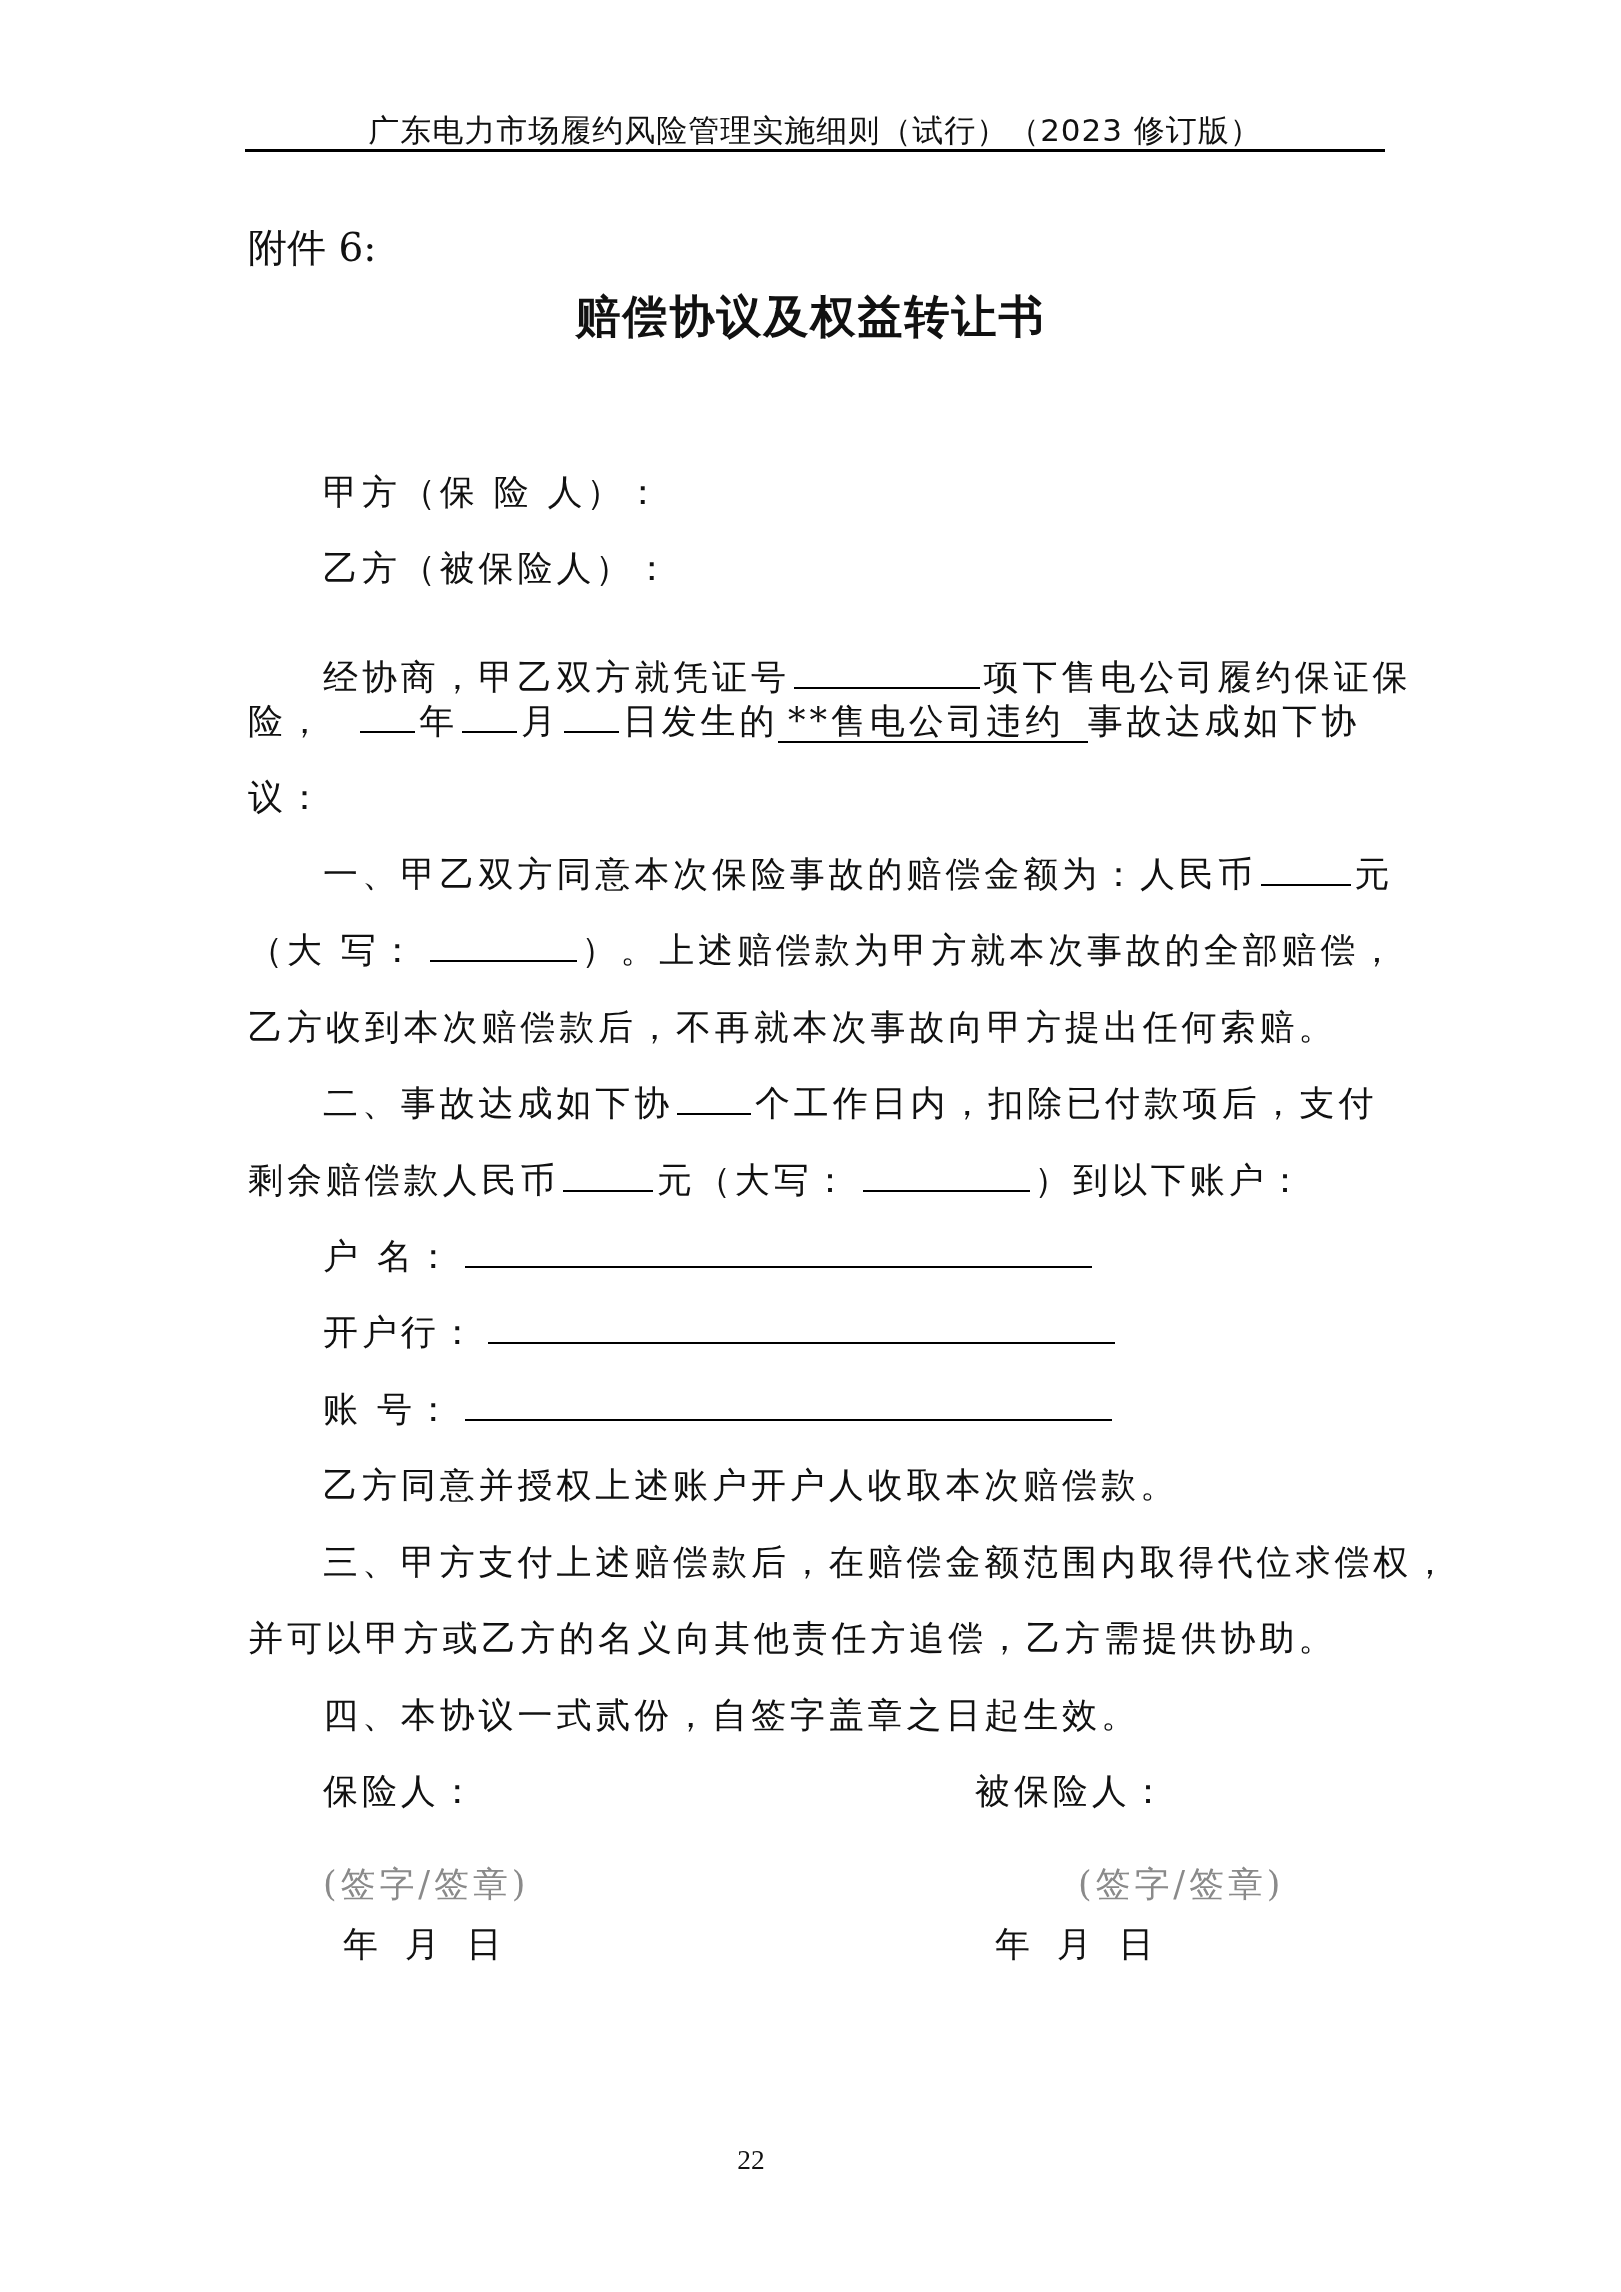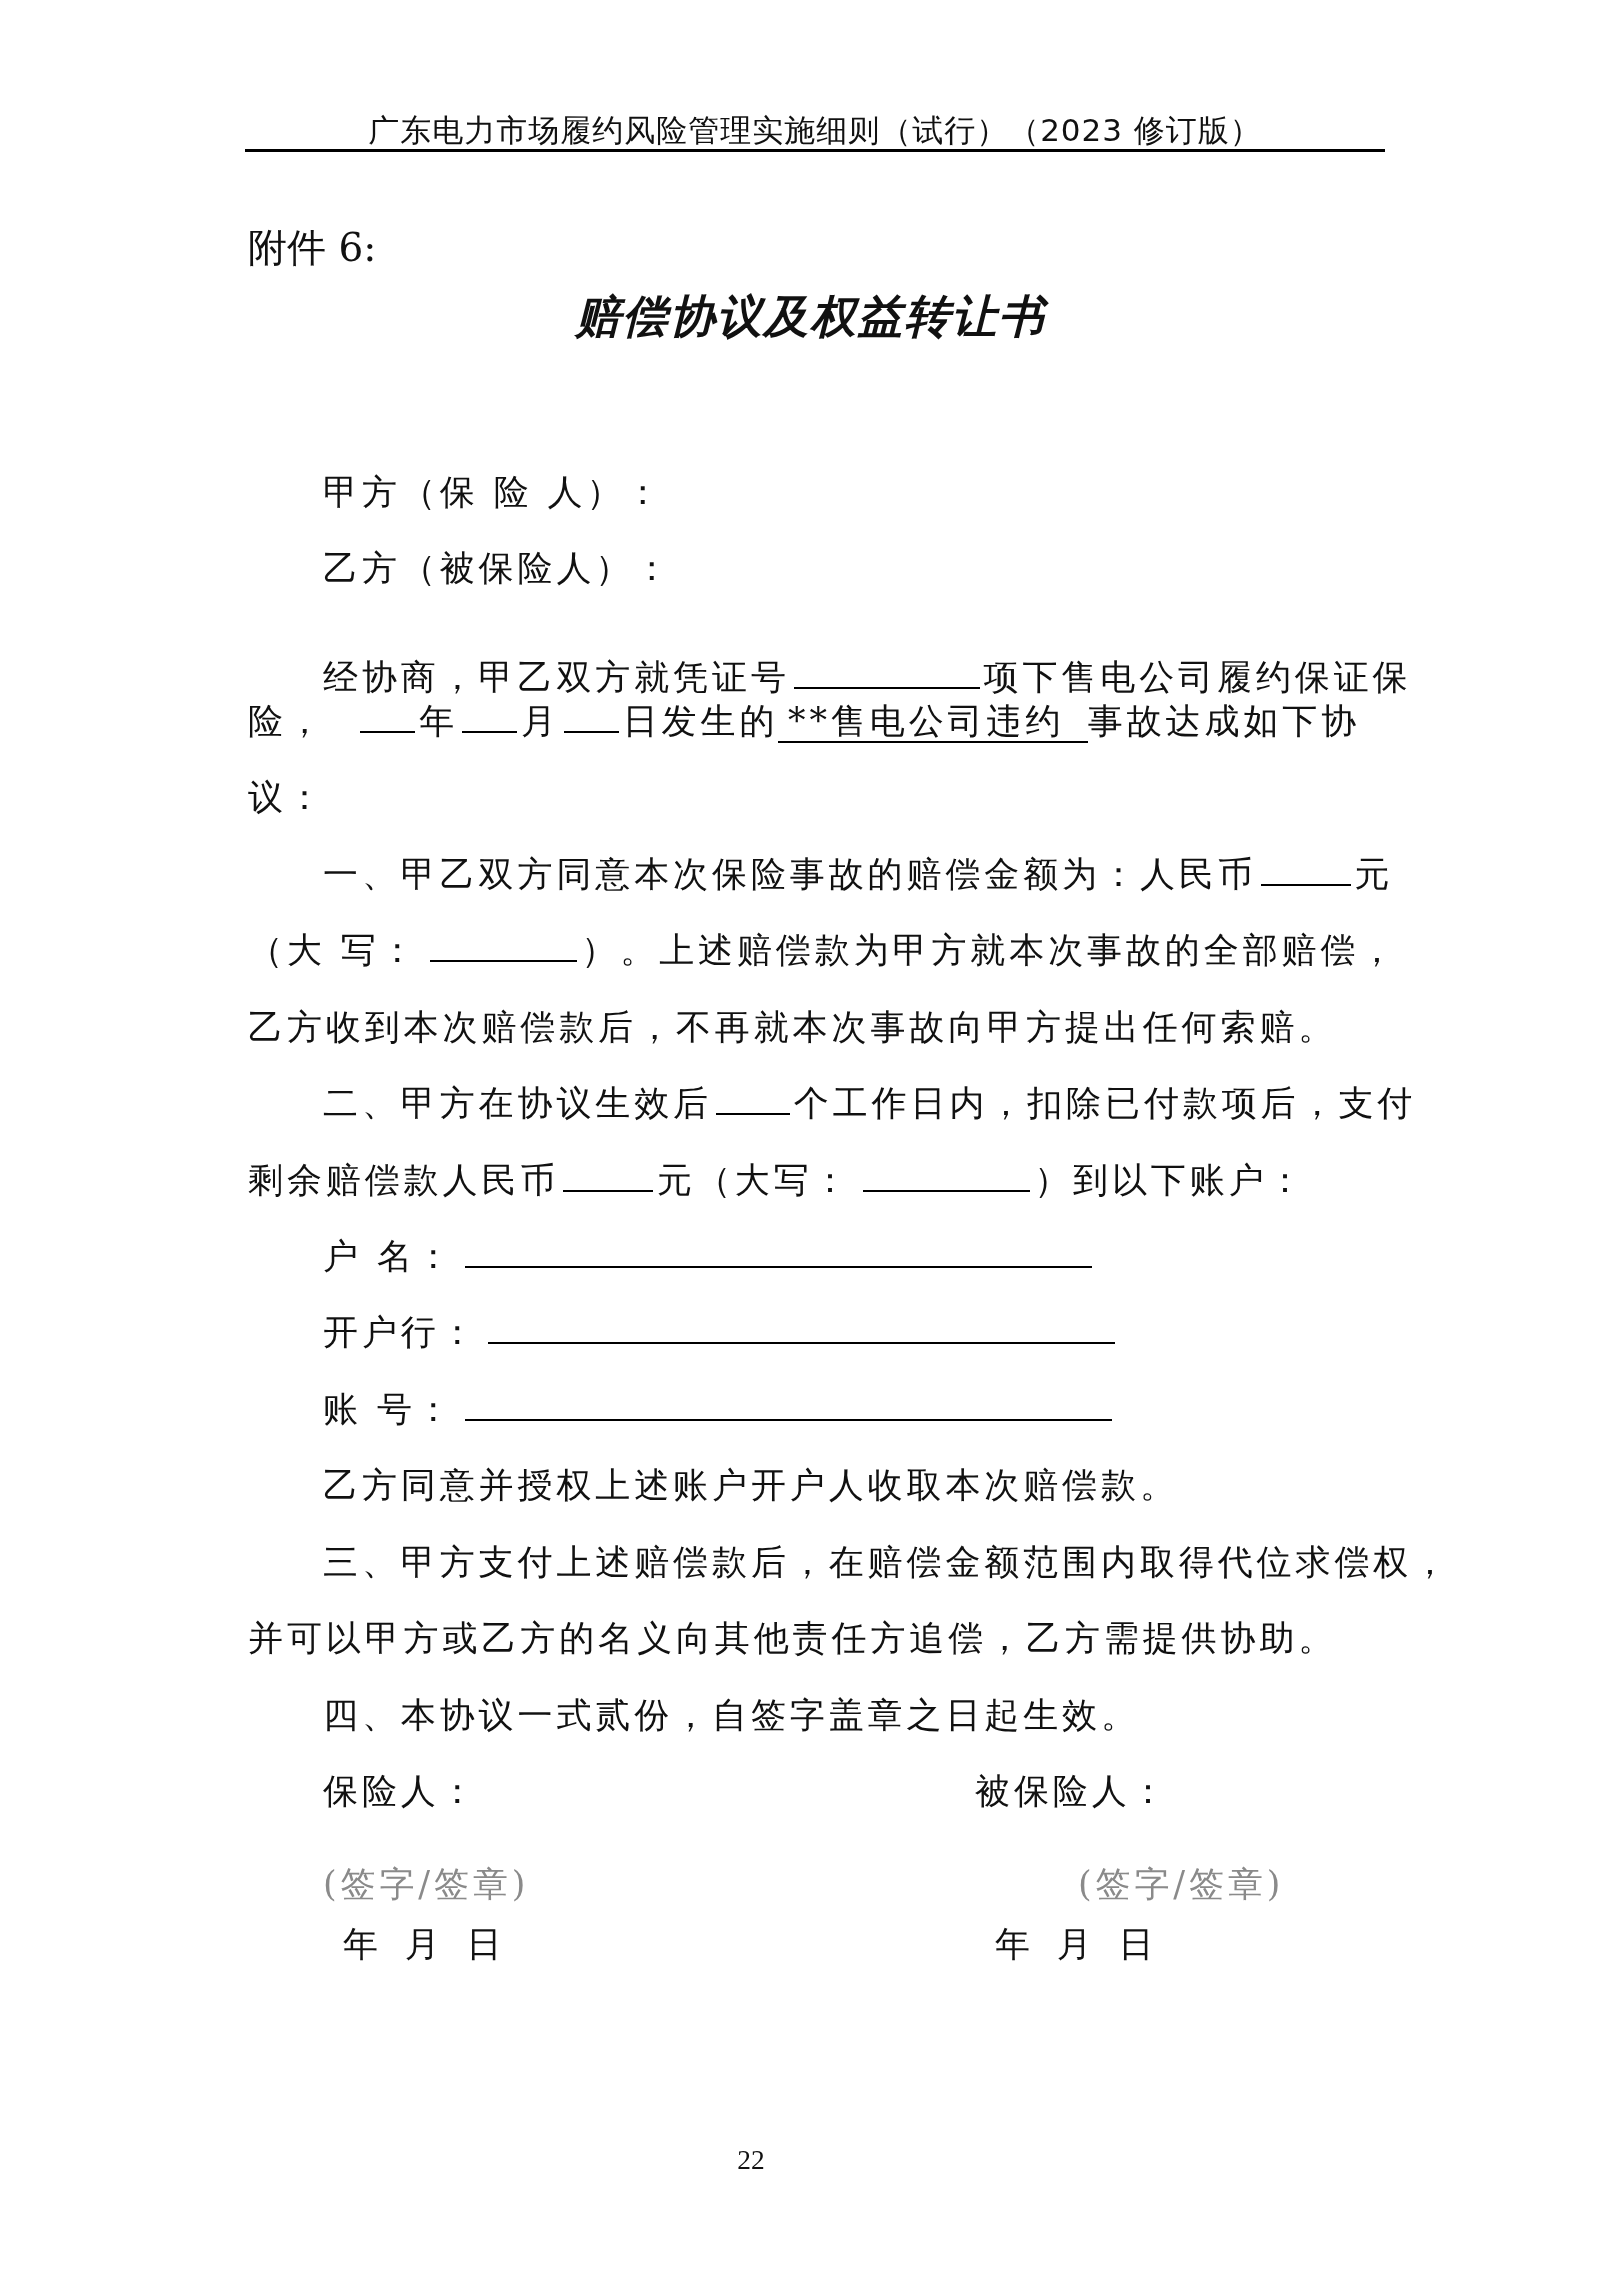--- a/index.html
+++ b/index.html
@@ -17,21 +17,20 @@
     position: absolute; left: 245px; top: 149px; width: 1140px; height: 2.9px;
     background: #000;
   }
   .attach {
     position: absolute; left: 248px; top: 221px; font-size: 39px;
   }
   .title {
     position: absolute; left: 0; top: 287px; width: 1621px; text-align: center;
     font-size: 45px; font-weight: bold; letter-spacing: 2px;
     font-family: "DejaVu Sans", "Liberation Sans", sans-serif;
-    font-style: italic;
   }
   .line {
     position: absolute; font-size: 35px; white-space: nowrap; letter-spacing: 3.9px;
   }
   .indent { left: 323px; }
   .flush { left: 248px; text-align: right; }
   .blank {
     display: inline-block; border-bottom: 2px solid #000; height: 29px; vertical-align: baseline;
     margin: 0 3.9px;
   }
@@ -67,21 +66,21 @@
 
 <div class="line indent" style="top:851px">
   <span>一、甲乙双方同意本次保险事故的赔偿金额为：人民币</span><span class="blank" style="width:90px"></span><span>元</span>
 </div>
 <div class="line flush" style="top:927px">
   <span>（大 写：</span><span class="blank" style="width:147px;margin-left:11.8px"></span><span>）。上述赔偿款为甲方就本次事故的全部赔偿，</span>
 </div>
 <div class="line flush" style="top:1004px">乙方收到本次赔偿款后，不再就本次事故向甲方提出任何索赔。</div>
 
 <div class="line indent" style="top:1080px">
-  <span>二、甲方在协议生效后</span><span class="blank" style="width:74px"></span><span>个工作日内，扣除已付款项后，支付</span>
+  <span>二、事故达成如下协</span><span class="blank" style="width:74px"></span><span>个工作日内，扣除已付款项后，支付</span>
 </div>
 <div class="line flush" style="top:1157px">
   <span>剩余赔偿款人民币</span><span class="blank" style="width:90px"></span><span>元（大写：</span><span class="blank" style="width:167px;margin-left:11.8px"></span><span>）到以下账户：</span>
 </div>
 
 <div class="line indent" style="top:1233px">
   <span>户 名：</span><span class="blank" style="width:627px;margin-left:9.8px"></span>
 </div>
 <div class="line indent" style="top:1309px">
   <span>开户行：</span><span class="blank" style="width:627px;margin-left:9.8px"></span>

